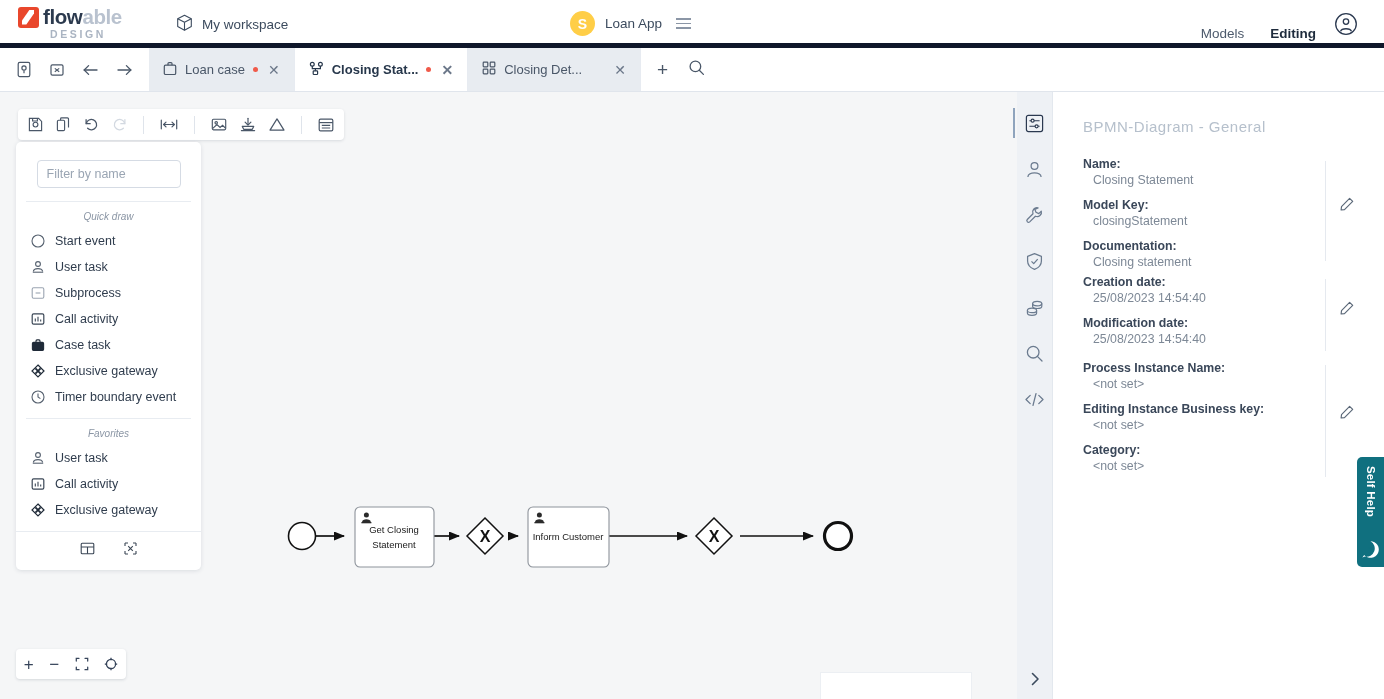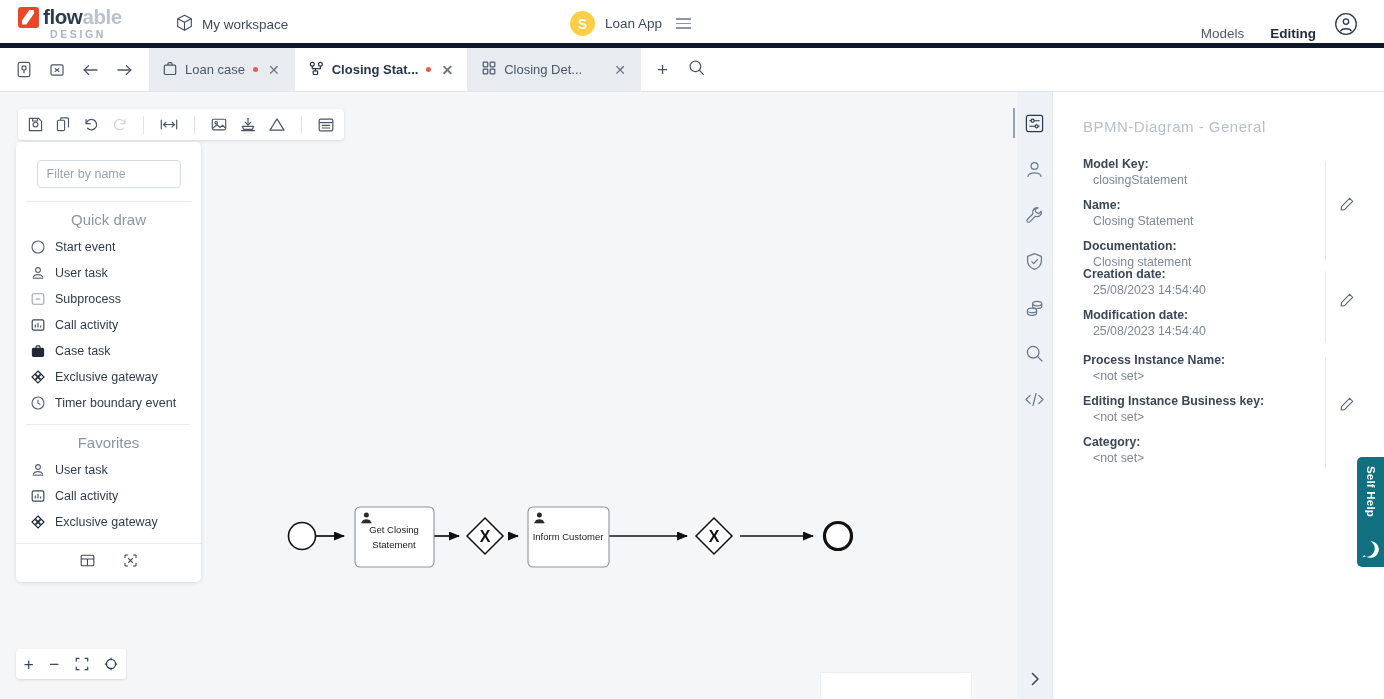--- a/index.html
+++ b/index.html
@@ -104,22 +104,23 @@
   }
   .filter-input {
     display: block; margin: 6px auto 0 auto; width: 144px; height: 28px;
     border: 1px solid #d5dbe4; border-radius: 4px;
     font-size: 12.5px; color: #5d6b7d; padding: 0 9px;
     font-family: "Liberation Sans", sans-serif; outline: none;
   }
   .filter-input::placeholder { color: #9aa5b3; }
   .pal-sep { height: 1px; background: #e8ecf1; margin: 13px 10px 0 10px; }
   .pal-head {
-    text-align: center; font-size: 15px; color: #8a95a4;
+    text-align: center; font-size: 10px; color: #8a95a4;
     padding: 9px 0 6px 0;
+    font-style: italic;
   }
   .pal-item {
     display: flex; align-items: center; gap: 9px;
     padding: 5px 0 5px 14px; font-size: 12.5px; color: #2f3c4d; cursor: pointer;
   }
   .pal-ico { width: 16px; height: 16px; display: flex; align-items: center; justify-content: center; flex: none; }
   .pal-foot {
     display: flex; justify-content: center; gap: 28px;
     padding: 9px 0 10px 0; margin-top: 8px; border-top: 1px solid #e8ecf1;
   }
@@ -629,34 +630,34 @@
     <div class="props-title">BPMN-Diagram - General</div>
 
     <div class="prop-group" style="height:110px">
       <div class="prop-divider" style="height:100px"></div>
       <span class="prop-pencil" style="top:40px">
         <svg width="14" height="14" viewBox="0 0 14 14" fill="none" stroke="#5b6878" stroke-width="1.15" stroke-linejoin="round">
           <path d="M9.6 1.3 L12.7 4.4 L4.5 12.6 L1.1 13 L1.5 9.6 Z"></path>
         </svg>
       </span>
       <div class="prop-row">
+        <div class="prop-label">Name:</div>
+        <div class="prop-value">Closing Statement</div>
+      </div>
+      <div class="prop-row">
         <div class="prop-label">Model Key:</div>
         <div class="prop-value">closingStatement</div>
-      </div>
-      <div class="prop-row">
-        <div class="prop-label">Name:</div>
-        <div class="prop-value">Closing Statement</div>
       </div>
       <div class="prop-row">
         <div class="prop-label">Documentation:</div>
         <div class="prop-value">Closing statement</div>
       </div>
     </div>
 
-    <div class="prop-group" style="height:78px;margin-top:0">
+    <div class="prop-group" style="height:78px;margin-top:8px">
       <div class="prop-divider" style="height:72px"></div>
       <span class="prop-pencil" style="top:26px">
         <svg width="14" height="14" viewBox="0 0 14 14" fill="none" stroke="#5b6878" stroke-width="1.15" stroke-linejoin="round">
           <path d="M9.6 1.3 L12.7 4.4 L4.5 12.6 L1.1 13 L1.5 9.6 Z"></path>
         </svg>
       </span>
       <div class="prop-row">
         <div class="prop-label">Creation date:</div>
         <div class="prop-value">25/08/2023 14:54:40</div>
       </div>

